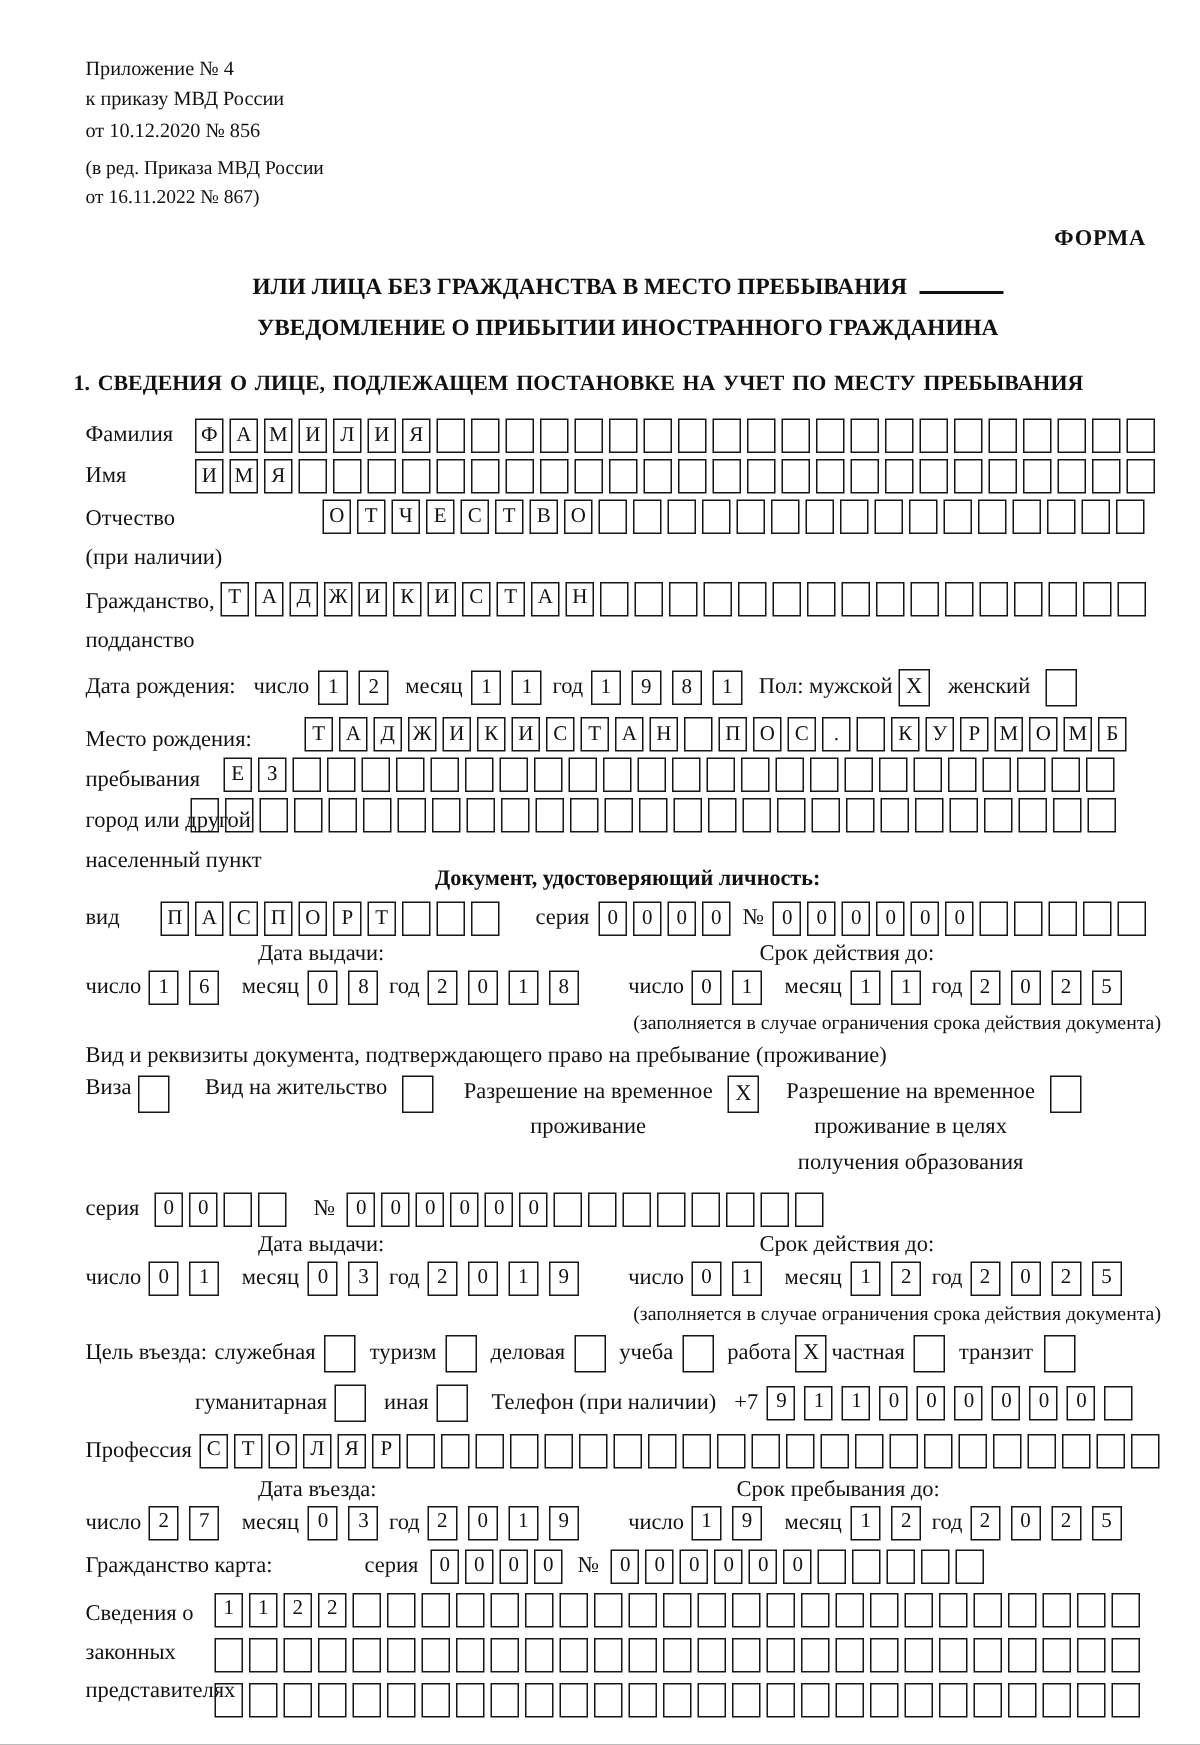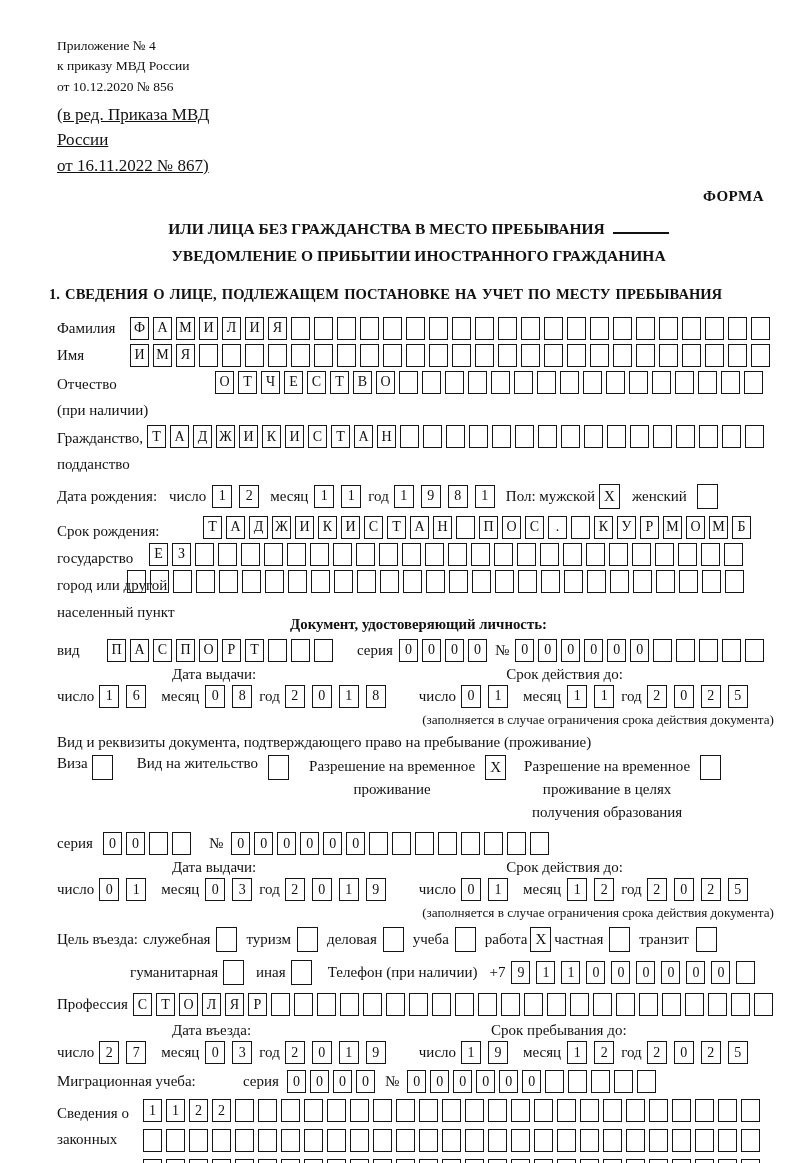--- a/index.html
+++ b/index.html
@@ -4,21 +4,21 @@
 <style>
   html,body{margin:0;padding:0;background:#888;}
   .page{
     width:800px;height:1163px;background:#ffffff;color:#111;
     font-family:"Liberation Serif","DejaVu Serif",serif;
     position:relative;overflow:hidden;box-sizing:border-box;
     padding:36px 20px 0 57px;
   }
   .annex{width:100%;display:flex;justify-content:flex-start;}
   .annex-inner{width:185px;font-size:13.5px;line-height:1.5;}
-  .annex-inner .small{font-size:17px;margin-top:5px;line-height:1.5;text-decoration:underline;}
+  .annex-inner .small{font-size:13px;margin-top:5px;line-height:1.5;}
   .forma{text-align:right;font-weight:bold;font-size:15px;padding-right:16px;margin-top:10px;letter-spacing:.5px;}
   .title{text-align:center;font-weight:bold;font-size:15.5px;line-height:1.75;margin-top:10px;}
   .title-underline{display:inline-block;width:56px;border-bottom:2px solid #111;height:14px;margin-left:8px;}
   .sect{font-weight:bold;font-size:14.6px;margin:16px 0 14px -8px;word-spacing:1.5px;}
   .row{display:flex;align-items:center;margin-bottom:4px;}
   .row-top{align-items:flex-start;}
   .lbl{font-size:15px;flex:none;}
   .boxes{display:flex;flex:none;}
   .cell{
     flex:none;width:19px;height:23px;box-sizing:border-box;border:1.6px solid #161616;
@@ -220,22 +220,22 @@
         <span class="cell">1</span>
       </span>
     <span class="lbl nw" style="margin-left:4px">Пол: мужской</span>
     <span class="checkbox" style="margin-left:4px">X</span>
     <span class="lbl nw" style="margin-left:12px">женский</span>
     <span class="checkbox" style="margin-left:10px"></span>
   </div>
 
   <div class="blk" style="min-height:96px;">
     <div class="lblcol" style="width:140px;">
-      <span>Срок рождения:</span><br>
-      <span>государство</span><br>
+      <span>Место рождения:</span><br>
+      <span>пребывания</span><br>
       <span>город или другой</span><br>
       <span>населенный пункт</span>
     </div>
     <div class="row" style="padding-left:146px">
       <span class="boxes">
           <span class="cell">Т</span>
           <span class="cell">А</span>
           <span class="cell">Д</span>
           <span class="cell">Ж</span>
           <span class="cell">И</span>
@@ -606,21 +606,21 @@
     <span class="lbl nw">год</span>
     <span class="boxes dcell" style="margin-left:5px">
         <span class="cell">2</span>
         <span class="cell">0</span>
         <span class="cell">2</span>
         <span class="cell">5</span>
       </span>
   </div>
 
   <div class="row" style="margin-top:6px;margin-bottom:6px;">
-    <span class="lbl" style="width:150px">Миграционная учеба:</span>
+    <span class="lbl" style="width:150px">Гражданство карта:</span>
     <span class="lbl" style="margin-left:36px">серия</span>
     <span class="boxes" style="margin-left:8px">
         <span class="cell">0</span>
         <span class="cell">0</span>
         <span class="cell">0</span>
         <span class="cell">0</span>
       </span>
     <span class="lbl" style="margin-left:6px">№</span>
     <span class="boxes" style="margin-left:8px">
         <span class="cell">0</span>

